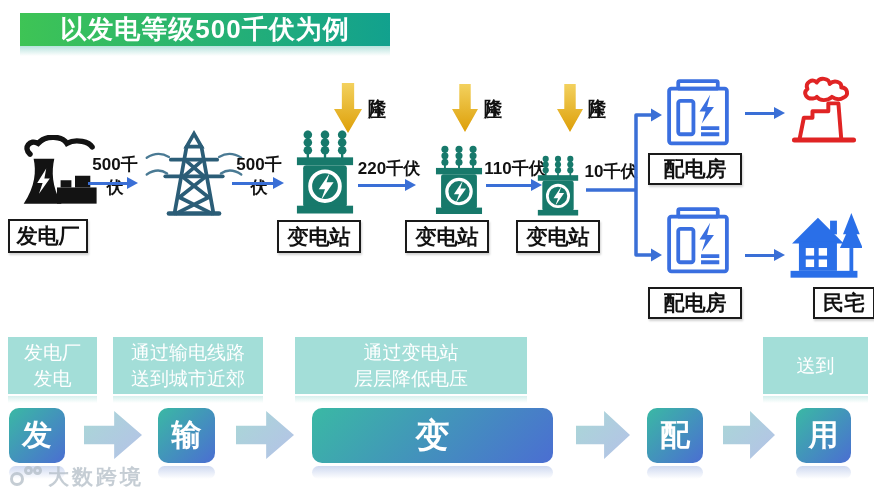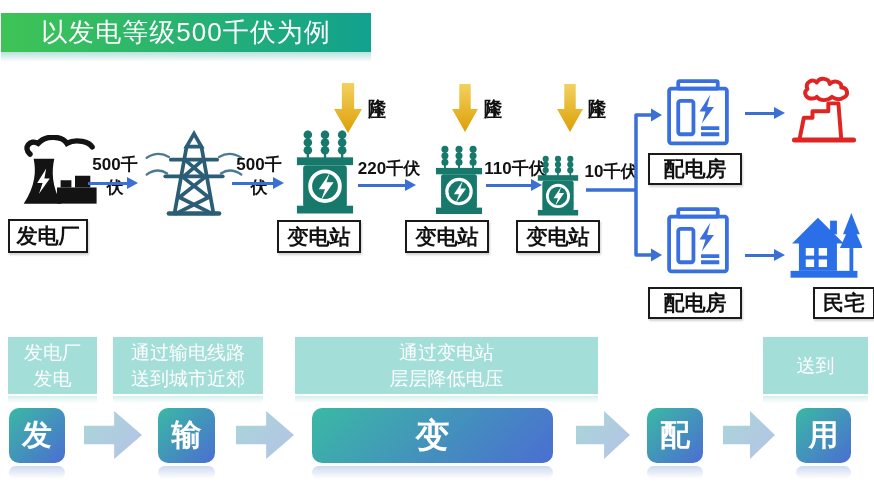--- a/index.html
+++ b/index.html
@@ -1,23 +1,23 @@
 <!DOCTYPE html>
 <html><head>
 <meta charset="utf-8">
 <style>
   * { margin:0; padding:0; box-sizing:border-box; }
   html,body { background:#ffffff; }
   body { font-family:"Liberation Sans","DejaVu Sans",sans-serif; }
   #canvas { position:relative; width:874px; height:497px; background:#ffffff; overflow:hidden; }
 
   
-  .banner { position:absolute; left:1px; top:13px; width:370px; height:39px;
+  .banner { position:absolute; left:20px; top:13px; width:370px; height:33px;
     background:linear-gradient(90deg,#3ec455,#12a18e);
-    color:#fff; font-weight:normal; font-size:26px; letter-spacing:1px;
+    color:#fff; font-weight:bold; font-size:26px; letter-spacing:1px;
     display:flex; align-items:center; justify-content:center; }
   .banner::after { content:""; position:absolute; left:0; right:0; top:100%; height:10px;
     background:linear-gradient(180deg,rgba(18,161,142,0.30),rgba(18,161,142,0)); }
 
   
   .nlabel { position:absolute; background:#fff; border:2px solid #1a1a1a;
     display:flex; align-items:center; justify-content:center;
     font-weight:bold; font-size:21px; color:#111; box-shadow:1px 2px 2px rgba(0,0,0,0.18); }
 
   
@@ -284,32 +284,40 @@
   <div class="nlabel" style="left:793px;top:287px;width:62px;height:32px;margin-left:20px;">民宅</div>
 
   <div class="caption" style="left:8px;width:89px;">
     <span>发电厂</span>
     <span>发电</span>
   </div>
   <div class="caption" style="left:113px;width:150px;">
     <span>通过输电线路</span>
     <span>送到城市近郊</span>
   </div>
-  <div class="caption" style="left:295px;width:303px;">
+  <div class="caption" style="left:295px;width:232px;">
     <span>通过变电站</span>
     <span>层层降低电压</span>
   </div>
   <div class="caption" style="left:763px;width:105px;">
     <span>送到</span>
   </div>
 
   <div class="stage" style="left:9px;width:56px;">发</div>
   <div class="chev" style="left:84px;width:58px;"></div>
   <div class="stage" style="left:158px;width:57px;">输</div>
   <div class="chev" style="left:236px;width:58px;"></div>
   <div class="stage wide" style="left:312px;width:241px;">变</div>
   <div class="chev" style="left:576px;width:54px;"></div>
   <div class="stage" style="left:647px;width:56px;">配</div>
   <div class="chev" style="left:723px;width:52px;"></div>
   <div class="stage" style="left:796px;width:55px;">用</div>
 
+  <div class="watermark">
+    <span class="wm-logo">
+        <i class="b1"></i>
+        <i class="b2"></i>
+        <i class="b3"></i>
+      </span>
+    <span>大数跨境</span>
+  </div>
 
 </div>
 
 </body></html>

